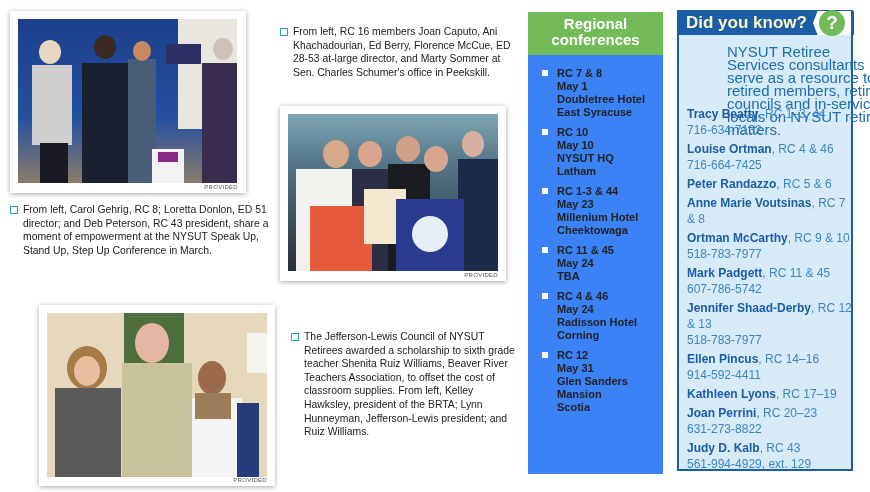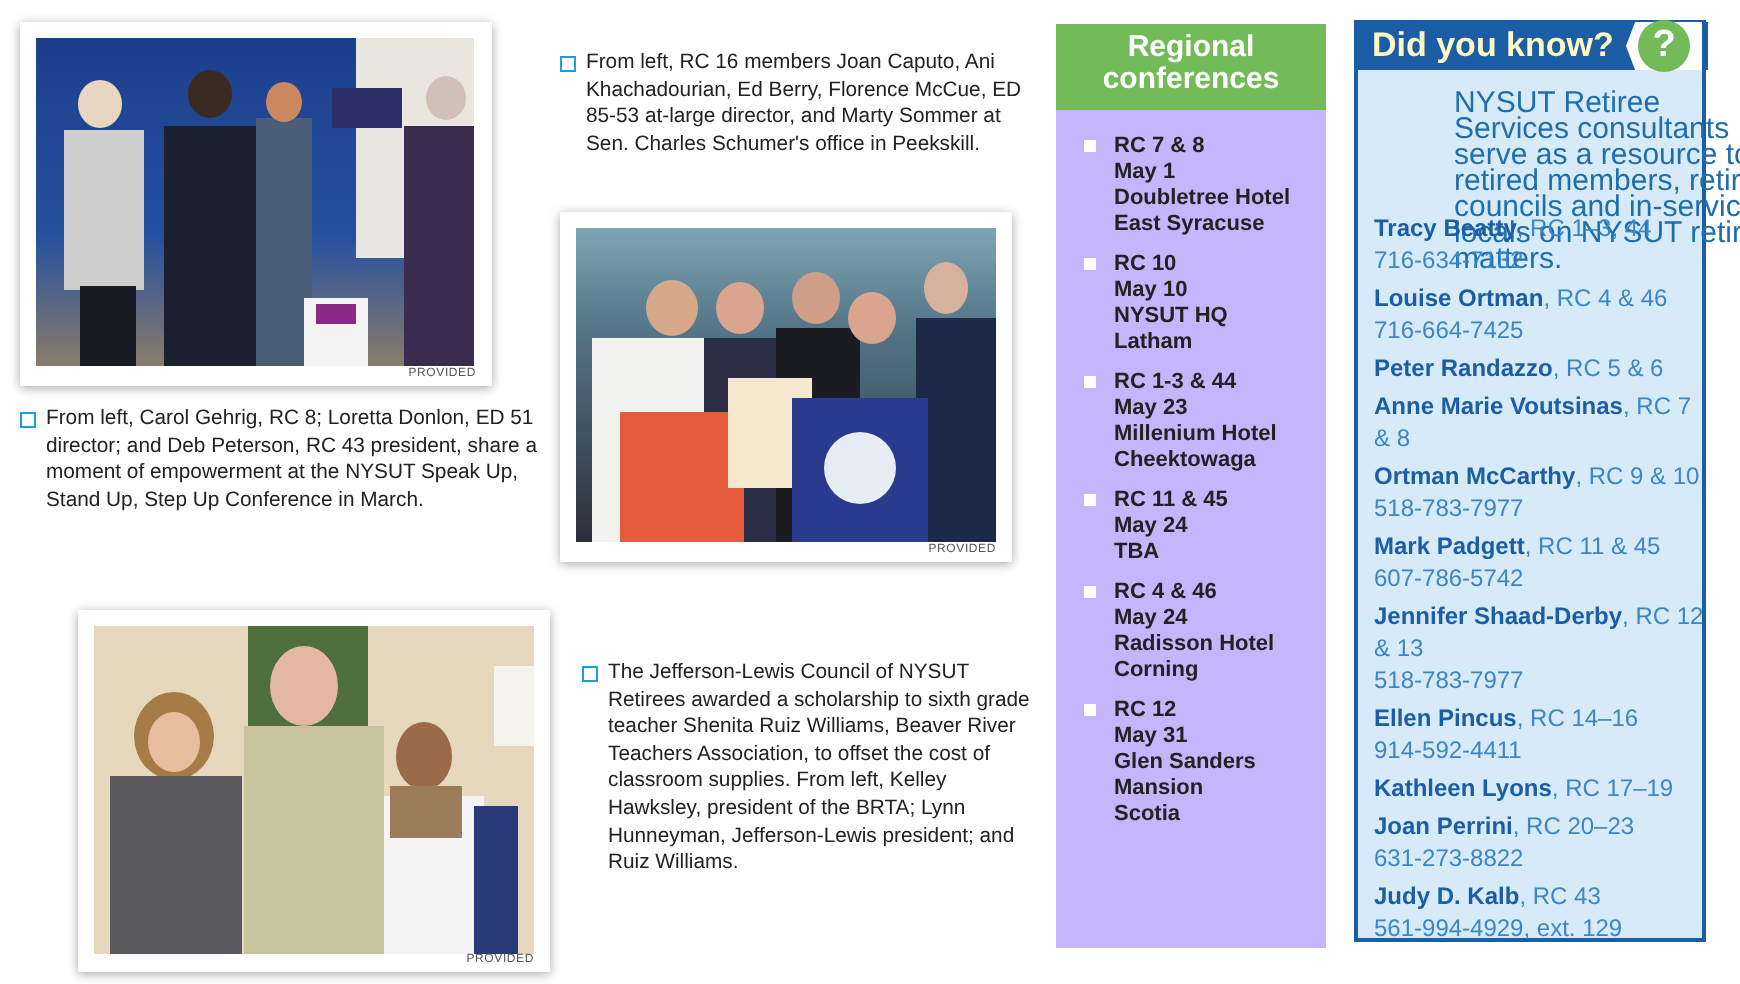--- a/index.html
+++ b/index.html
@@ -8,21 +8,21 @@
   .photo { position:absolute; background:#fff; box-shadow:0 1px 5px rgba(0,0,0,0.35); }
   .photo .img { position:absolute; overflow:hidden; }
   .photo .provided { position:absolute; right:8px; bottom:3px; font-size:6px; color:#555;
                      letter-spacing:0.3px; font-family:"Liberation Sans", sans-serif; }
   .caption { position:absolute; font-size:10.4px; line-height:13.6px; color:#222; }
   .caption .bullet { position:absolute; left:0; top:3px; width:8px; height:8px;
                      border:1.6px solid #1aa0dc; background:#fff; }
   .caption p { padding-left:13px; }
 
   
-  .regional { position:absolute; left:528px; top:12px; width:135px; height:462px; background:#c4b5fd; }
+  .regional { position:absolute; left:528px; top:12px; width:135px; height:462px; background:#3b82f6; }
   .regional .hdr { background:#72bb58; color:#fff; text-align:center; font-weight:bold;
                    font-size:15px; line-height:16px; padding:4px 0 4px; height:43px; }
   .regional ul { list-style:none; padding:12px 0 0 14px; }
   .regional li { position:relative; padding-left:15px; font-size:11px; line-height:13px;
                  font-weight:bold; color:#222; margin-bottom:7px; }
   .regional li .sq { position:absolute; left:0; top:3px; width:6px; height:6px; background:#fff; }
 
   
   .dyk { position:absolute; left:677px; top:10px; width:176px; height:461px;
          border:2px solid #1c5ea5; background:#d6eaf8; }
@@ -62,21 +62,21 @@
   </div>
   <span class="provided">PROVIDED</span>
 </div>
 <div class="caption" style="left:10px;top:203px;width:260px;">
   <span class="bullet"></span>
   <p>From left, Carol Gehrig, RC 8; Loretta Donlon, ED 51 director; and Deb Peterson, RC 43 president, share a moment of empowerment at the NYSUT Speak Up, Stand Up, Step Up Conference in March.</p>
 </div>
 
 <div class="caption" style="left:280px;top:25px;width:240px;">
   <span class="bullet"></span>
-  <p>From left, RC 16 members Joan Caputo, Ani Khachadourian, Ed Berry, Florence McCue, ED 85-53 at-large director, and Marty Sommer at Sen. Charles Schumer's office in Peekskill.</p>
+  <p>From left, RC 16 members Joan Caputo, Ani Khachadourian, Ed Berry, Florence McCue, ED 28-53 at-large director, and Marty Sommer at Sen. Charles Schumer's office in Peekskill.</p>
 </div>
 
 <div class="photo" style="left:280px;top:106px;width:226px;height:175px;">
   <div class="img" style="left:8px;top:8px;width:210px;height:157px;background:linear-gradient(180deg,#7fa6b3 0%,#55788a 30%,#2a2f3a 100%);">
     <svg width="210" height="157" viewBox="0 0 210 157">
       <ellipse cx="48" cy="40" rx="13" ry="14" fill="#d6a98a"></ellipse>
       <rect x="8" y="55" width="60" height="102" fill="#f1f1ee"></rect>
       <ellipse cx="82" cy="40" rx="12" ry="13" fill="#d9a58e"></ellipse>
       <rect x="64" y="55" width="36" height="102" fill="#2b2e45"></rect>
       <ellipse cx="120" cy="35" rx="12" ry="13" fill="#cf9f88"></ellipse>

